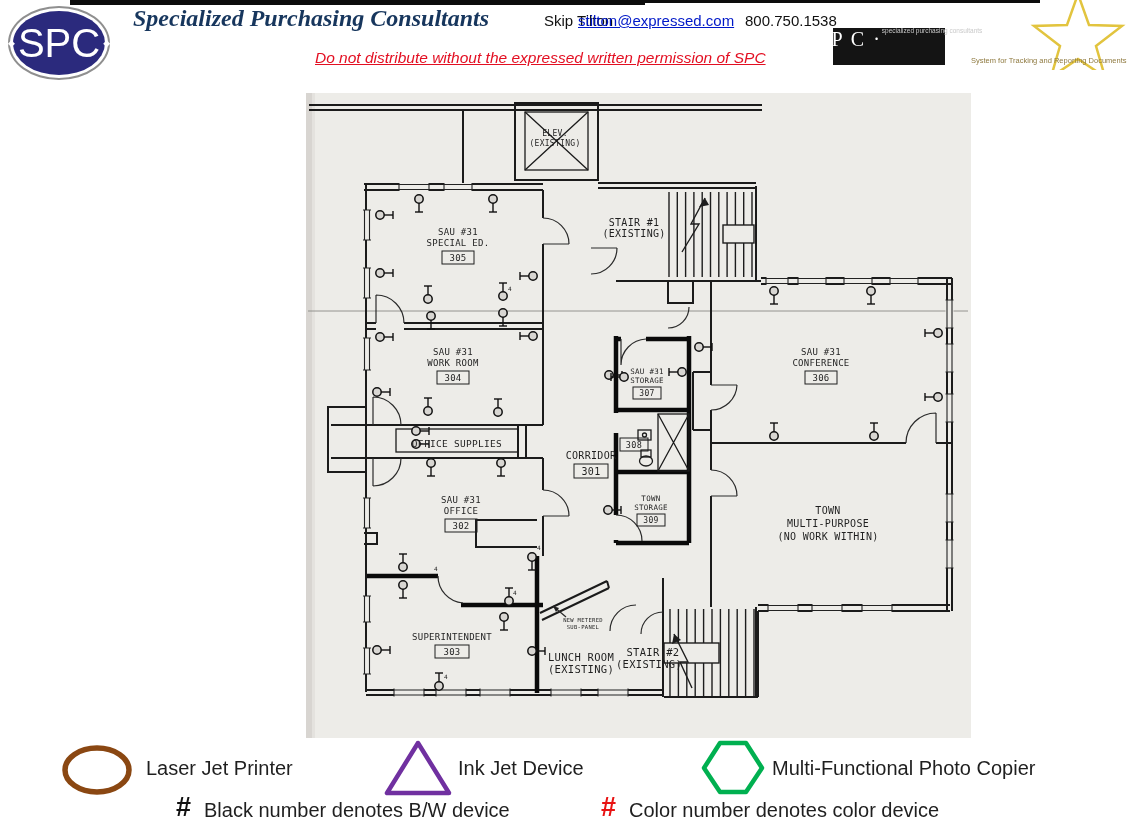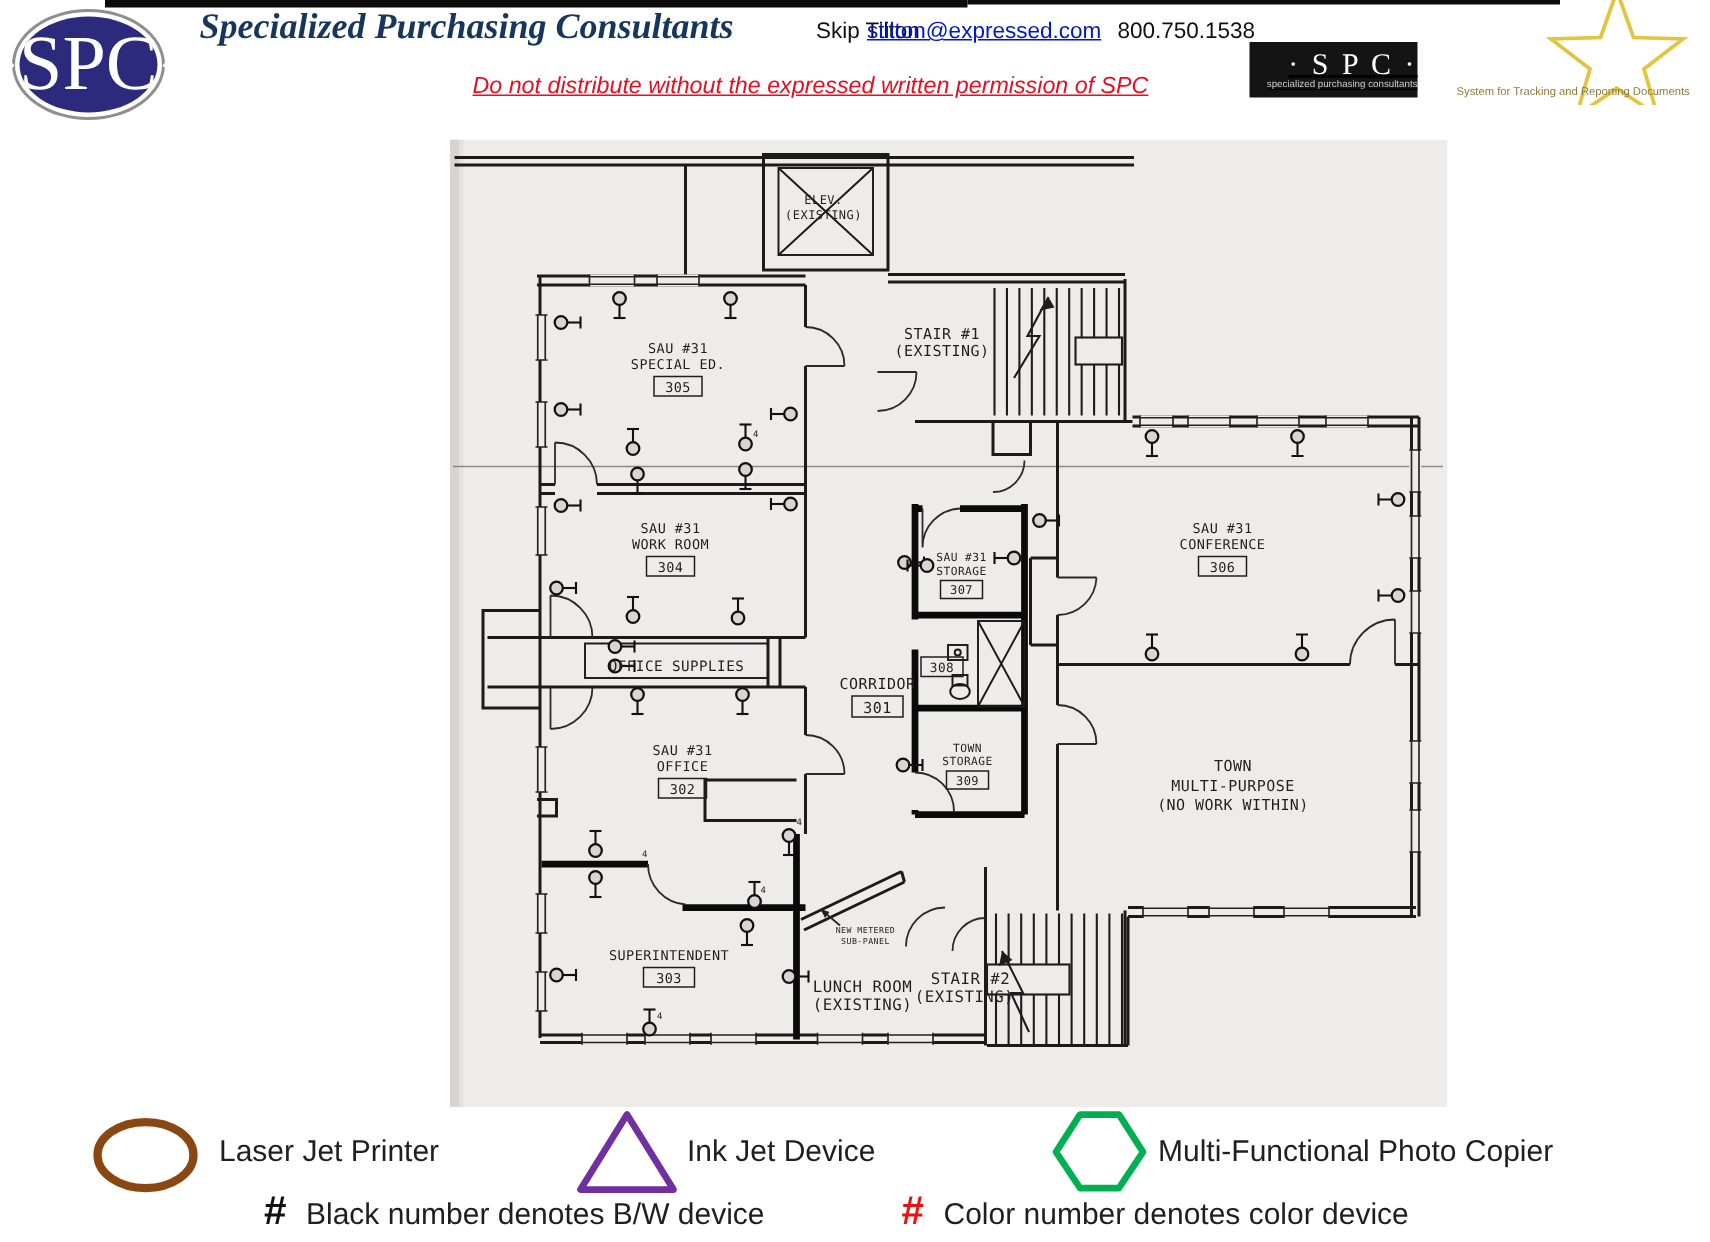--- a/index.html
+++ b/index.html
@@ -6,40 +6,40 @@
   #page{position:relative;width:1140px;height:828px;background:#ffffff;overflow:hidden;
         font-family:"Liberation Sans",sans-serif;}
   .abs{position:absolute;}
   
   #top-strip1{left:70px;top:0;width:575px;height:5px;background:#0c0c0c;}
   #top-strip2{left:645px;top:0;width:395px;height:3px;background:#0c0c0c;}
   #spc-logo{left:8px;top:6px;width:102px;height:74px;border:2px solid #8f8f8f;border-radius:50%;
             background:#fff;box-sizing:border-box;}
   #spc-logo-inner{position:absolute;left:3px;top:3px;right:3px;bottom:3px;border-radius:50%;
             background:#2b2a7d;display:flex;align-items:center;justify-content:center;gap:3px;}
-  #spc-logo-inner .ltr{color:#fff;font-family:Liberation Serif, serif;font-size:52px;line-height:1;}
+  #spc-logo-inner .ltr{color:#fff;font-family:Liberation Sans, sans-serif;font-size:40px;line-height:1;}
   #spc-logo-inner .dia{color:#fff;font-size:9px;}
   #company-title{left:133px;top:5px;font-family:"Liberation Serif",serif;font-style:italic;
             font-weight:bold;font-size:24px;color:#17365d;white-space:nowrap;}
   #contact-name{left:507px;top:12px;font-size:15px;color:#101010;white-space:nowrap;margin-left:37px;}
   #contact-email{left:578px;top:12px;font-size:15px;color:#0018c8;text-decoration:underline;white-space:nowrap;cursor:pointer;}
   #contact-phone{left:733px;top:12px;font-size:15px;color:#101010;white-space:nowrap;margin-left:12px;}
   #notice{left:315px;top:49px;font-size:15.5px;font-weight:normal;font-style:italic;
             color:#e30f22;text-decoration:underline;white-space:nowrap;}
   #stardoc{left:828px;top:0;width:312px;height:70px;}
   #stardoc-star{position:absolute;left:0;top:0;}
   #stardoc-box{position:absolute;left:5px;top:28px;width:112px;height:37px;background:#141414;
-            display:flex;flex-direction:column;align-items:flex-end;justify-content:center;text-decoration:underline;}
+            display:flex;flex-direction:row;align-items:flex-start;justify-content:center;}
   #stardoc-box .b1{color:#fff;font-family:"Liberation Serif",serif;font-size:20px;letter-spacing:2px;line-height:1.1;white-space:nowrap;}
   #stardoc-box .b2{color:#c9c9c9;font-size:6.5px;white-space:nowrap;line-height:1;}
   #stardoc-title{position:absolute;left:122px;top:22px;font-family:"Liberation Serif",serif;
             font-size:29px;color:#1b1b1b;letter-spacing:2px;white-space:nowrap;}
   #stardoc-tagline{position:absolute;left:123px;top:56px;font-size:7.5px;color:#8f7a40;white-space:nowrap;padding-left:20px;}
   
-  #plan-wrap{left:300px;top:93px;width:676px;height:645px;}
+  #plan-wrap{left:300px;top:93px;width:676px;height:645px;text-align:center;}
   .wall{stroke:#1b1b1b;stroke-width:2;fill:none;}
   .wallthin{stroke:#1b1b1b;stroke-width:1.3;fill:none;}
   .wallheavy{stroke:#0a0a0a;stroke-width:4.5;fill:none;}
   .arc{stroke:#2a2a2a;stroke-width:1.2;fill:none;}
   .tread{stroke:#1d1d1d;stroke-width:1.4;fill:none;}
   .win{stroke:#222;stroke-width:1.1;fill:none;}
   .winbg{fill:#edece8;stroke:none;}
   .dev{stroke:#111;stroke-width:1.5;fill:#d8d6d2;}
   .devl{stroke:#111;stroke-width:1.4;fill:none;}
   text.plabel{font-family:"DejaVu Sans Mono",monospace;fill:#1f1f1f;text-anchor:middle;letter-spacing:0.3px;}

